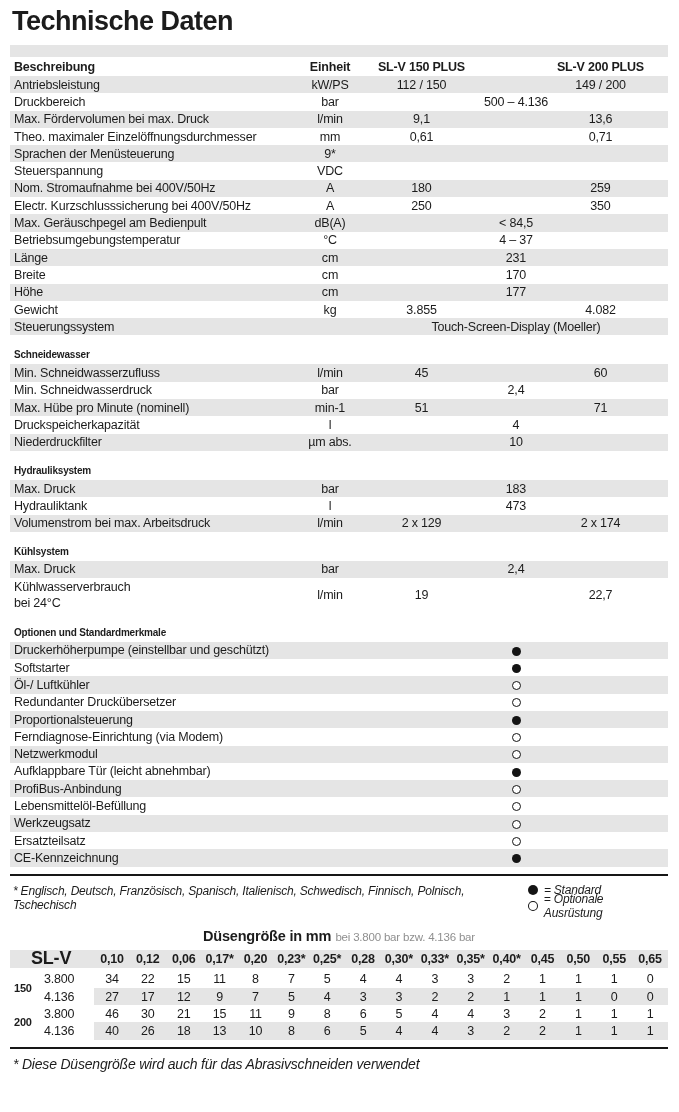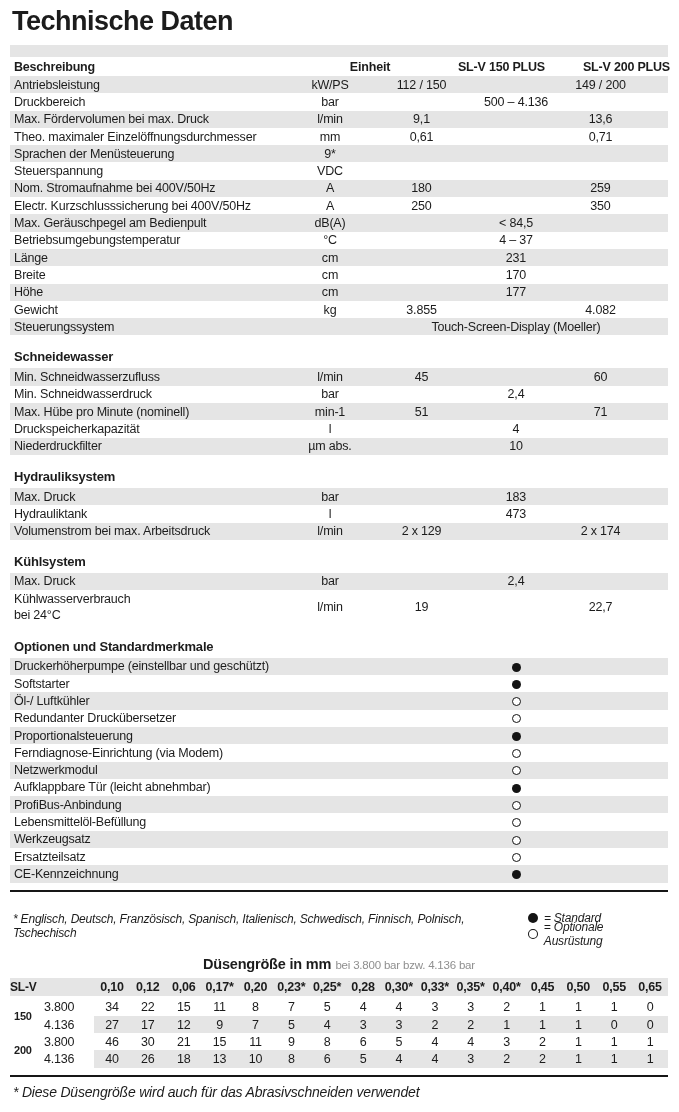--- a/index.html
+++ b/index.html
@@ -9,51 +9,51 @@
     color:#1c1c1c;
     padding:6px 11px 0 10px;
     letter-spacing:-0.2px;
   }
   .title { font-size:27px; font-weight:bold; padding-left:2px; letter-spacing:-0.5px; }
   .topband { height:12px; background:#e5e5e5; margin-top:8px; }
 
   
   .row, .spec-head { display:flex; align-items:center; font-size:12.5px; }
   .row { height:17.3px; }
-  .spec-head { height:19px; font-weight:bold;gap:40px; }
+  .spec-head { height:19px; font-weight:bold; }
   .c-label { flex:0 0 286px; padding-left:4px; }
   .c-unit  { flex:0 0 68px; text-align:center; }
   .c-vals  { flex:1; display:flex; align-items:center; height:100%; }
   .c-v150  { flex:0 0 115px; text-align:center; }
   .c-v200  { flex:0 0 135px; text-align:center; margin-left:auto; }
   .c-span  { flex:1; text-align:center; }
   .sec-rows .row:nth-child(odd) { background:#e5e5e5; }
   .row.tall { height:34.6px;align-items:center; }
   .row.tall .c-label div { line-height:16px; }
-  .sec-title { font-size:13px; font-weight:bold; padding-left:4px; margin-top:14px; margin-bottom:4px; }
+  .sec-title { font-size:10px; font-weight:bold; padding-left:4px; margin-top:14px; margin-bottom:4px; }
 
   .dot { display:inline-block; width:9px; height:9px; border-radius:50%; vertical-align:middle; }
   .dot.filled { background:#141414; }
   .dot.open { border:1.7px solid #141414; background:#fff; }
 
   .rule { height:2.5px; background:#161616; margin-top:7px; }
 
-  .legend-row { display:flex; justify-content:space-between; margin-top:18px; font-size:12px; }
+  .legend-row { display:flex; justify-content:space-between; margin-top:6px; font-size:12px; }
   .lang-note { font-style:italic; padding-left:3px; padding-top:2px; }
   .legend { margin-right:4px; font-style:italic; }
   .lrow { display:flex; align-items:center; gap:6px; height:16px; }
   .legend .dot { width:10px; height:10px; }
 
   .nozzle-title { text-align:center; margin-top:13px; }
   .nozzle-title .nb { font-size:14.5px; font-weight:bold; }
   .nozzle-title .ns { font-size:11.5px; color:#8f8f8f; }
 
   #nozzle-table { margin-top:5px; }
   .n-head { display:flex; align-items:center; background:#e5e5e5; height:17.5px; margin-bottom:3px; }
-  .n-head .n-hlabel { flex:0 0 84px; font-weight:bold; font-size:12px; padding-left:0; }
+  .n-head .n-hlabel { flex:0 0 84px; font-weight:bold; font-size:18px; padding-left:21px; }
   .n-head .n-vals .n-val { font-weight:bold; }
   .n-group { display:flex; }
   .n-model { flex:0 0 34px; display:flex; align-items:center; font-weight:bold; font-size:11px; padding-left:4px; }
   .n-rows { flex:1; }
   .n-row { display:flex; align-items:center; height:17.3px; font-size:12.5px; }
   .n-press { flex:0 0 50px; }
   .n-vals { flex:1; display:flex; align-items:center; height:100%; }
   .n-vals.shaded { background:#e5e5e5; }
   .n-val { flex:1 1 0; text-align:center; font-size:12.5px; }
 

